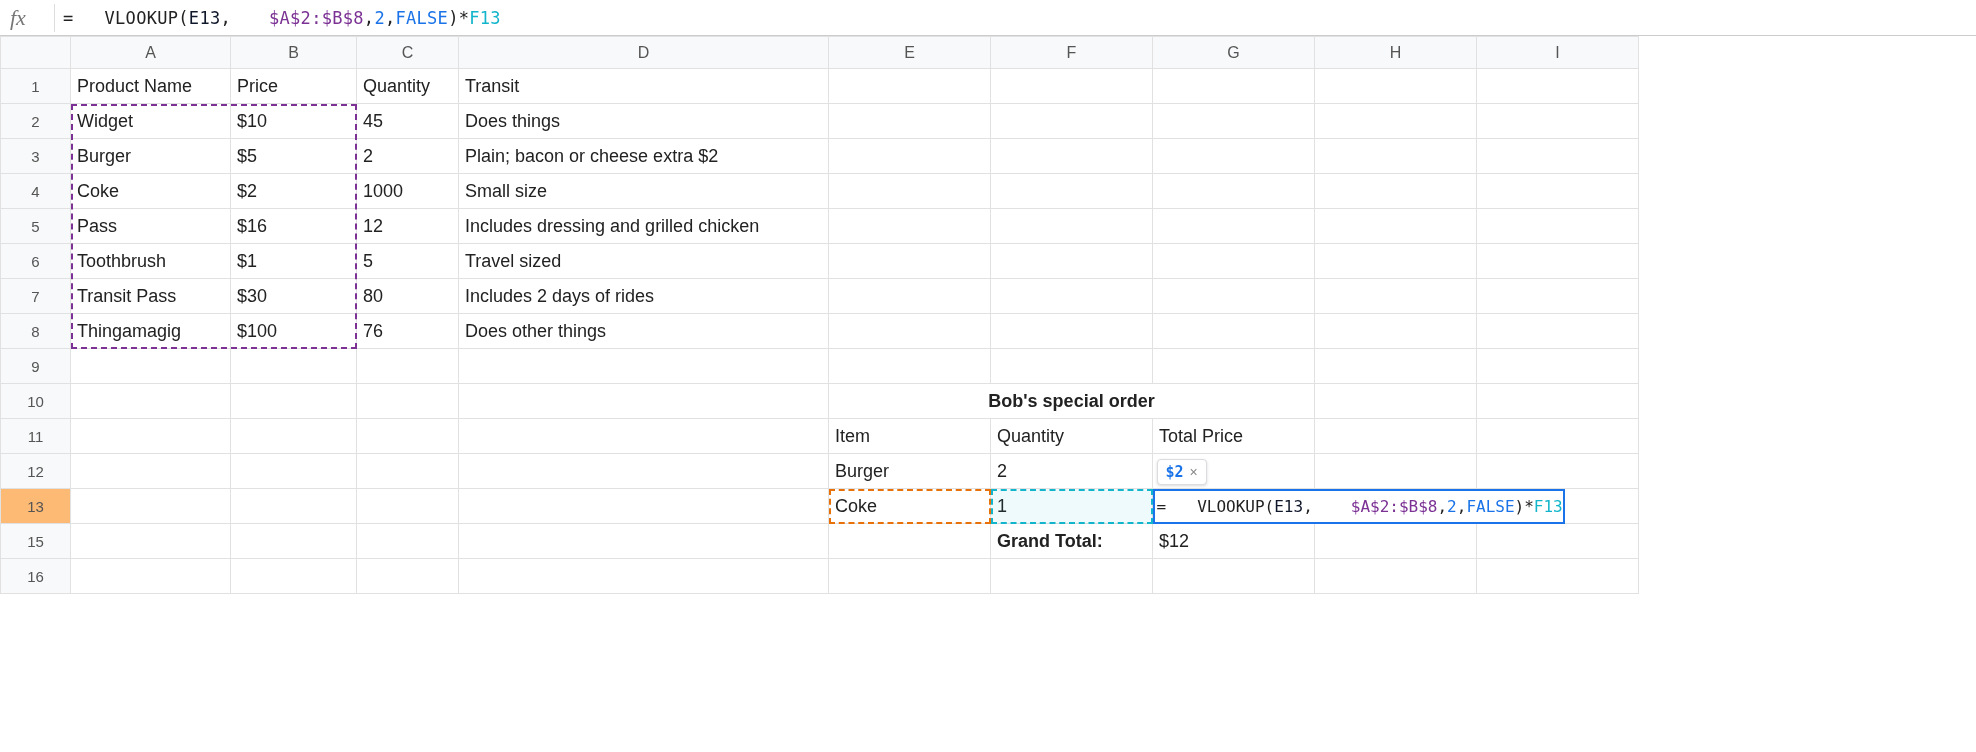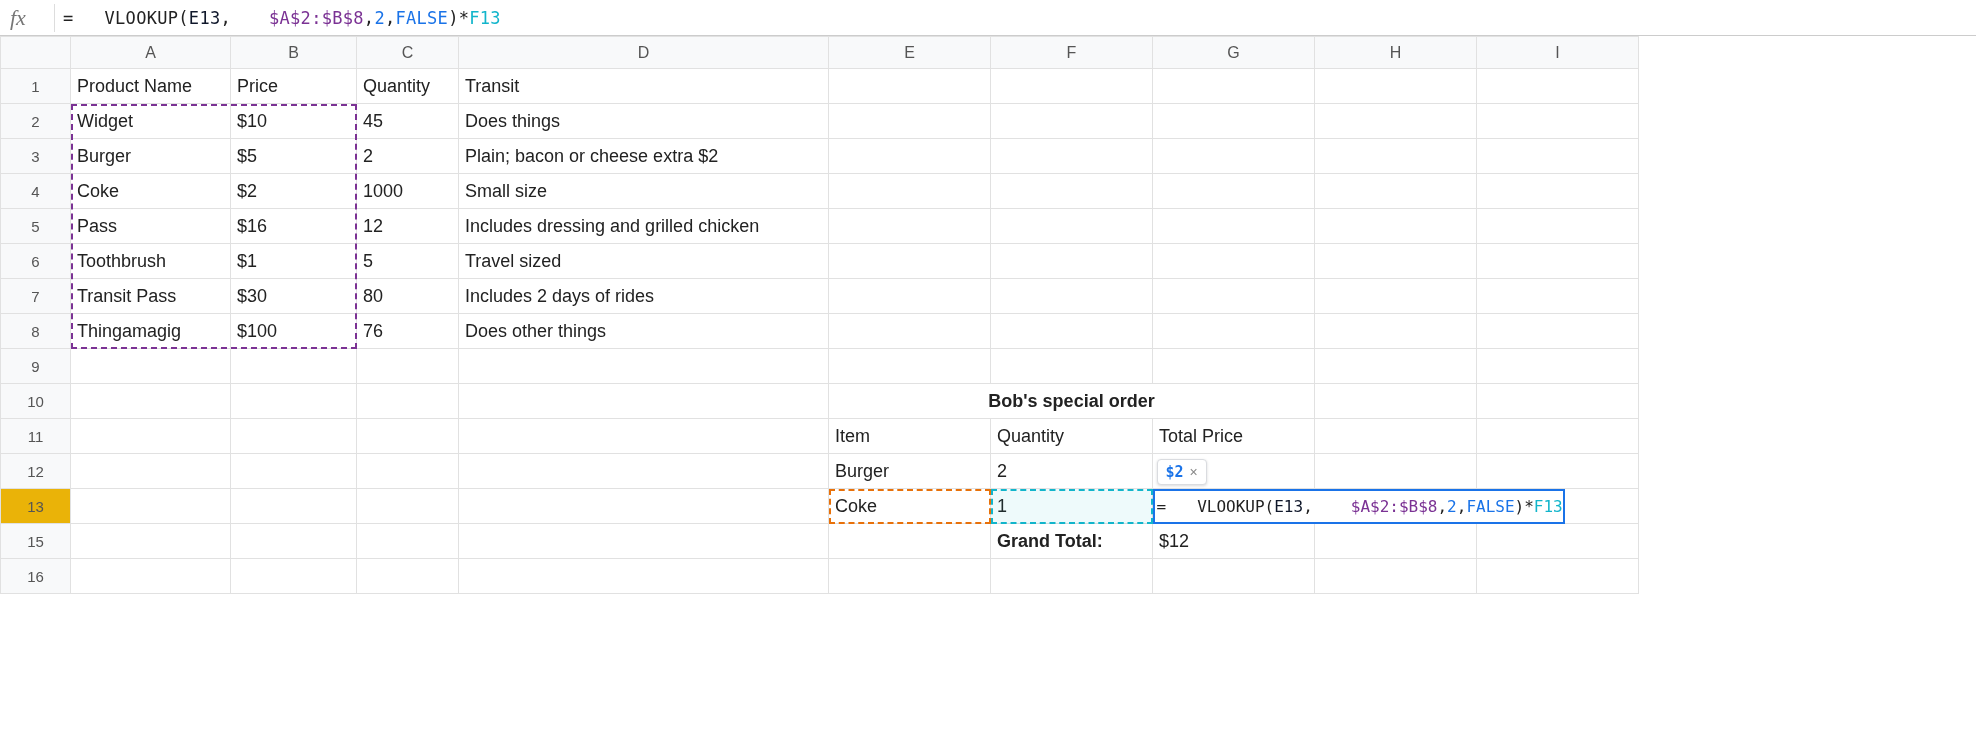--- a/index.html
+++ b/index.html
@@ -79,21 +79,21 @@
   .col-D { width: 370px; }
   .col-E { width: 162px; }
   .col-F { width: 162px; }
   .col-G { width: 162px; }
   .col-H { width: 162px; }
   .col-I { width: 162px; }
 
   td.num { text-align: left; }
   td.bold, th.colG-active {  }
   .bold { font-weight: 700; }
-  tr.row-active th.rowhdr { background: #eab308; }
+  tr.row-active th.rowhdr { background: #fdba74; }
   th.col-active { background: #e8eaed; }
 
   
   .overlay {
     position: absolute;
     pointer-events: none;
   }
   .range-purple {
     border: 2px dashed #7B3294;
   }

